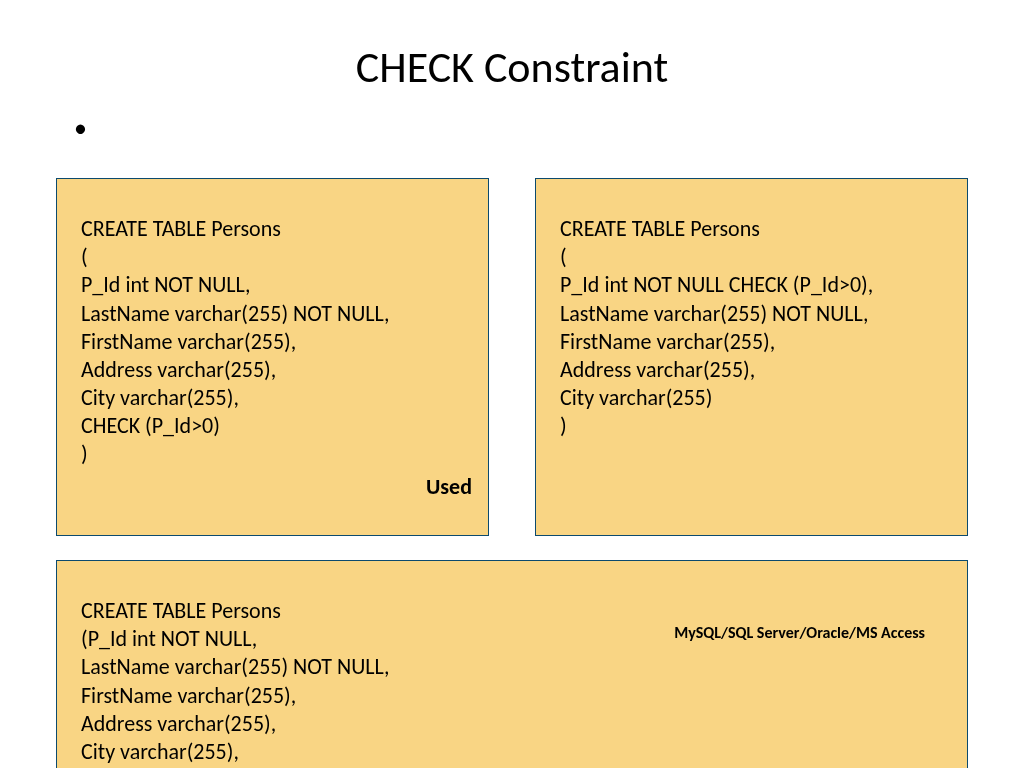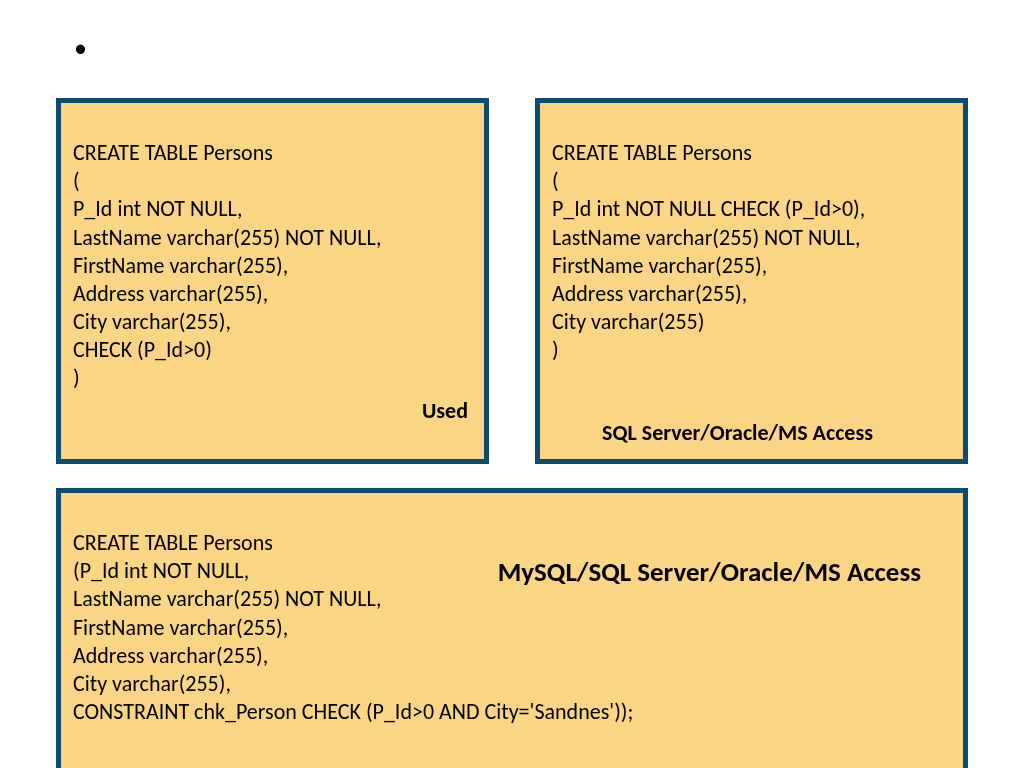--- a/index.html
+++ b/index.html
@@ -1,34 +1,35 @@
 <!DOCTYPE html>
 <html><head>
 <meta charset="utf-8">
 <style>
   * { box-sizing: border-box; margin: 0; padding: 0; }
   html, body { width: 1024px; height: 768px; background: #fff; font-family: Calibri, "Segoe UI", Arial, sans-serif; color: #000; }
   .slide { width: 1024px; height: 768px; position: relative; padding: 32px 56px 24px 56px; }
   .title { text-align: center; font-size: 44px; font-weight: 400; margin-bottom: 18px; margin-top: 8px; }
   .bullet-row { display: flex; align-items: flex-start; font-size: 26px; margin-left: 18px; margin-bottom: 34px; }
   .bullet-dot { width: 28px; flex: 0 0 28px; }
-  .codebox { background: #f9d584; border: 5px solid #0c4a6e; padding: 8px 12px 10px 12px; font-size: 22px; line-height: 1.28; position: relative; white-space: pre-line; }
+  .codebox { background: #f9d584; border: 1px solid #0c4a6e; padding: 8px 12px 10px 24px; font-size: 22px; line-height: 1.28; position: relative; white-space: pre-line; }
   .row-top { display: flex; gap: 46px; margin-bottom: 24px; }
   .row-top .codebox { flex: 1 1 0; min-height: 260px; }
   .codebox .label { position: absolute; font-weight: 700; font-size: 22px; }
   .box1 .label { right: 16px; bottom: 34px; }
   .box2 .label { left: 62px; bottom: 12px; }
   .box3 { position: relative; }
-  .box3 .label { position: absolute; right: 42px; top: 62px; font-weight: 700; font-size: 27px; }
+  .box3 .label { position: absolute; right: 42px; top: 62px; font-weight: 700; font-size: 16px; }
 </style>
 </head>
 <body>
 
 <div class="slide">
 
+  <h1 class="title">CHECK Constraint</h1>
 
   <div class="bullet-row">
     <span class="bullet-dot">•</span>
   </div>
 
   <div class="row-top">
     <div class="codebox box1">
       <div>CREATE TABLE Persons
 (
 P_Id int NOT NULL,
@@ -42,21 +43,20 @@
     </div>
     <div class="codebox box2">
       <div>CREATE TABLE Persons
 (
 P_Id int NOT NULL CHECK (P_Id&gt;0),
 LastName varchar(255) NOT NULL,
 FirstName varchar(255),
 Address varchar(255),
 City varchar(255)
 )</div>
-      <div class="label">SQL Server/Oracle/MS Access</div>
     </div>
   </div>
 
   <div class="codebox box3">
     <div>CREATE TABLE Persons
 (P_Id int NOT NULL,
 LastName varchar(255) NOT NULL,
 FirstName varchar(255),
 Address varchar(255),
 City varchar(255),

